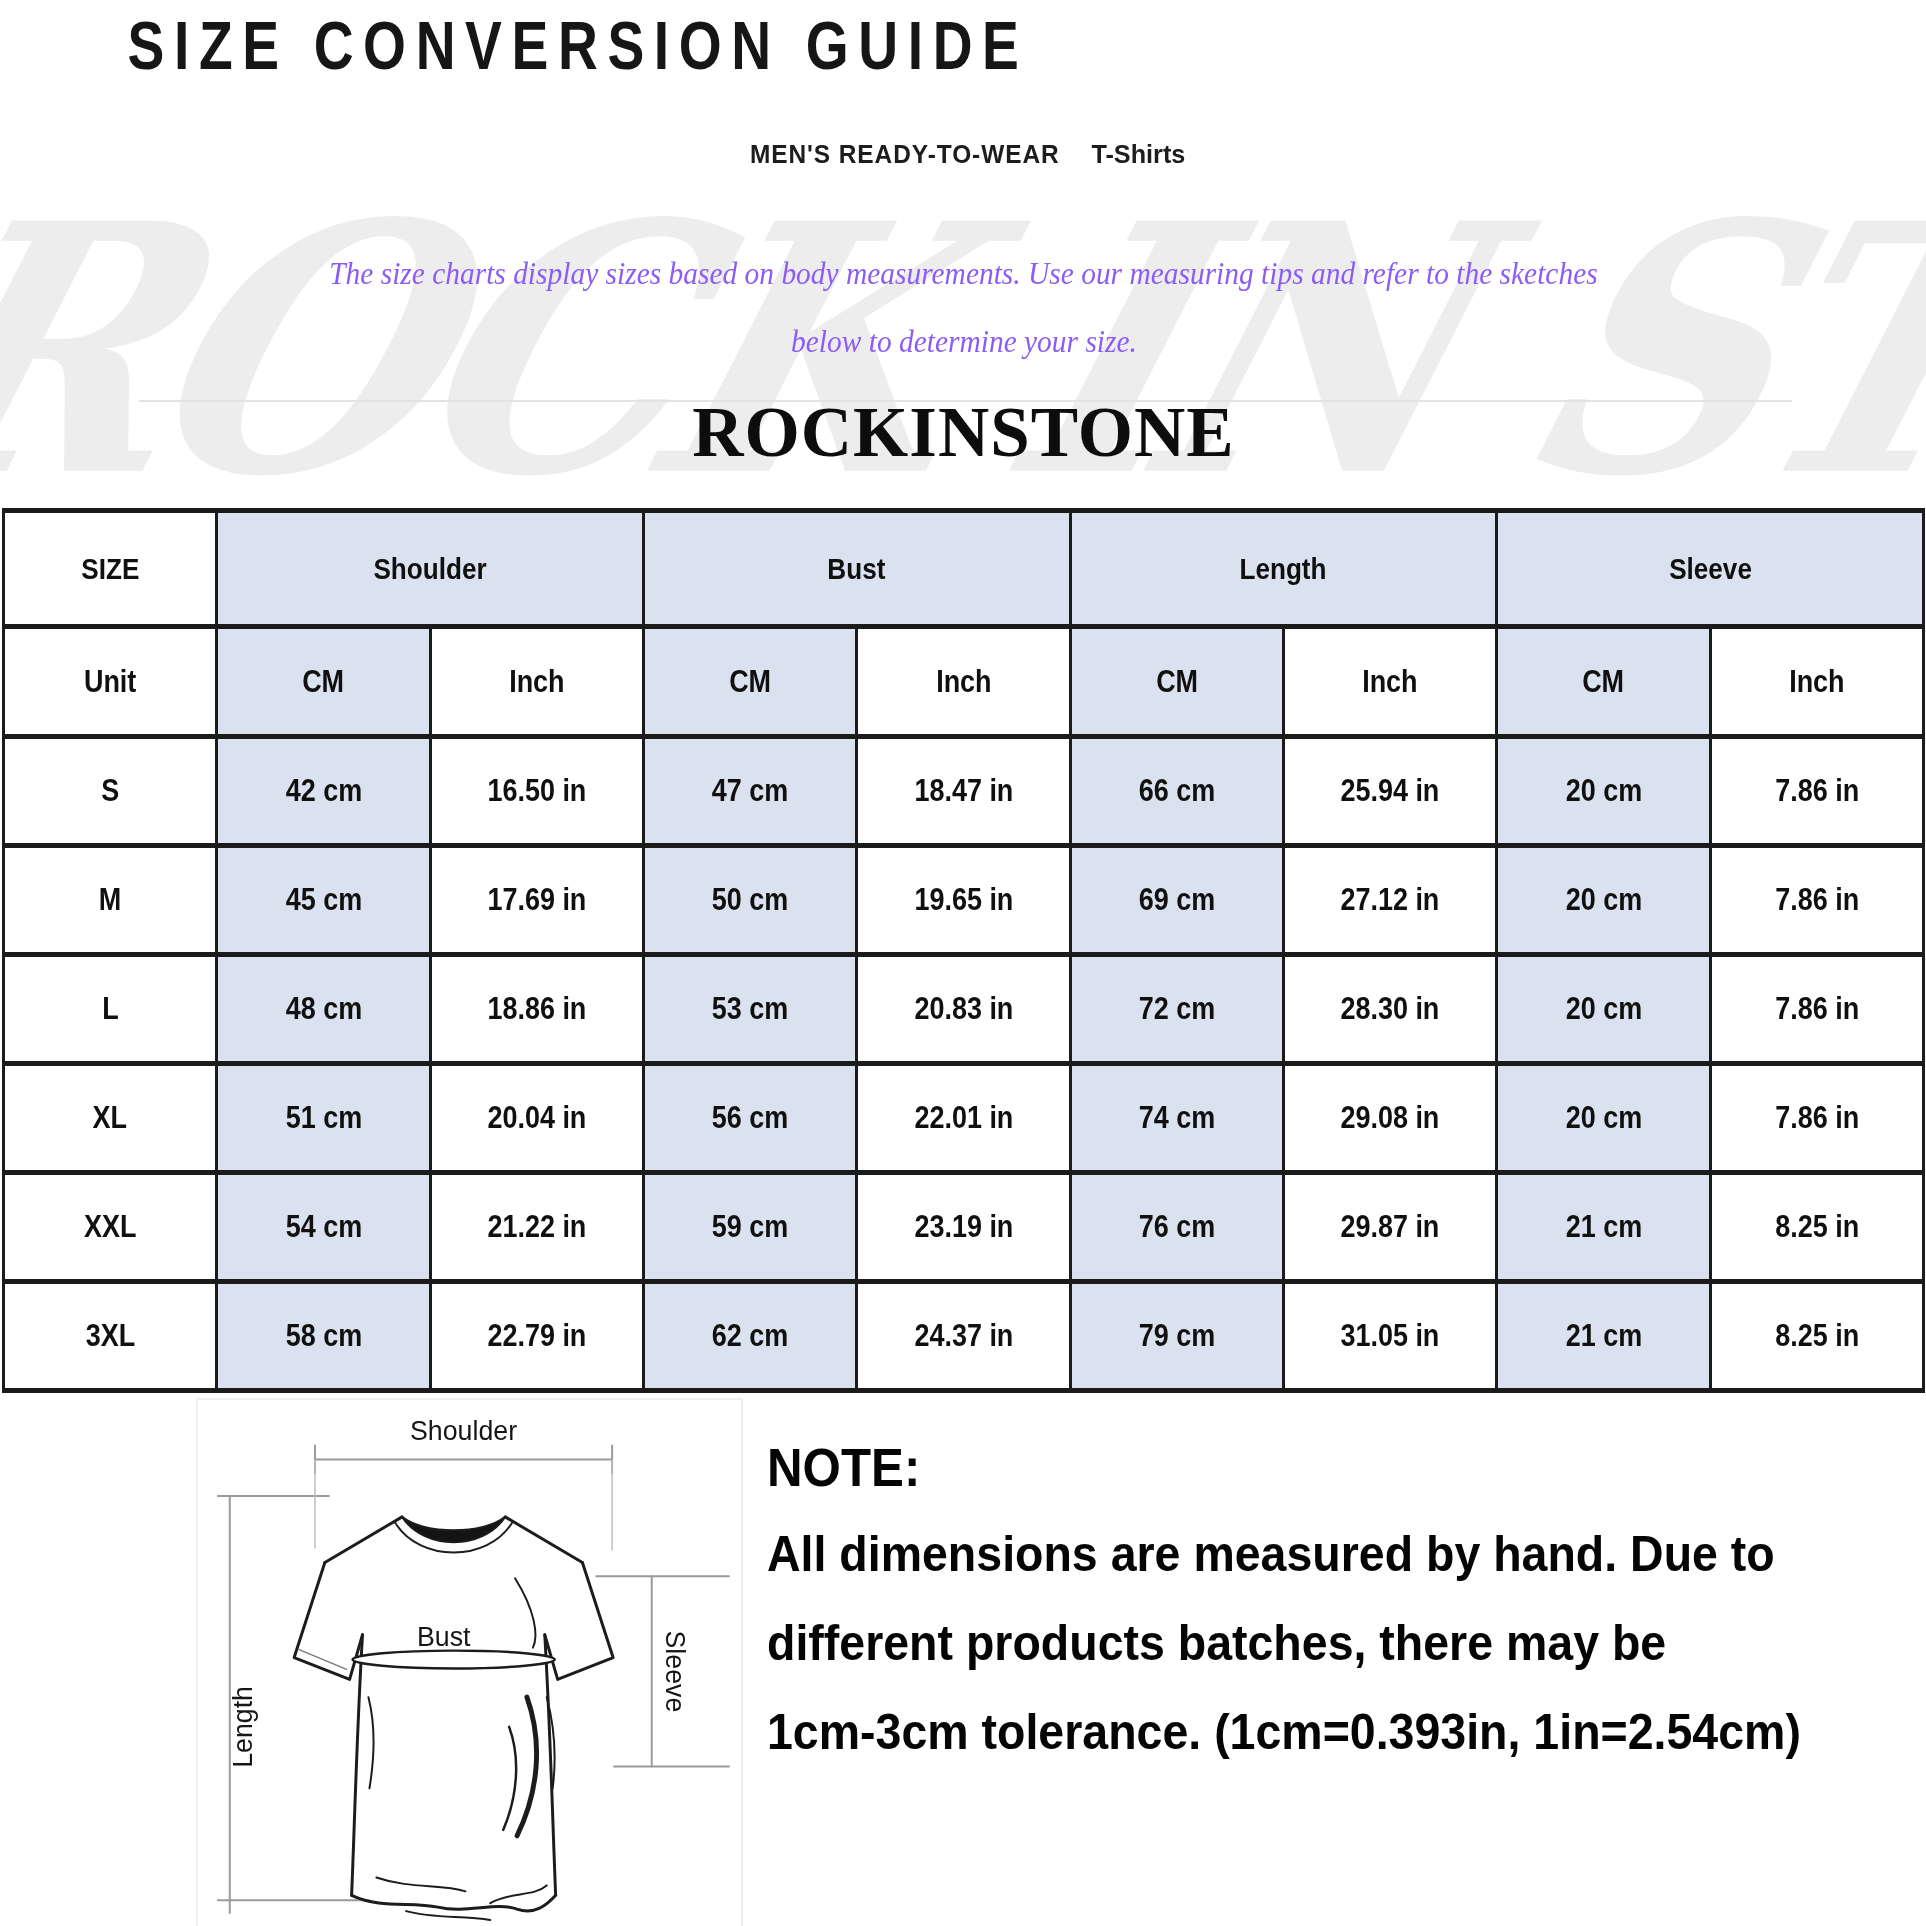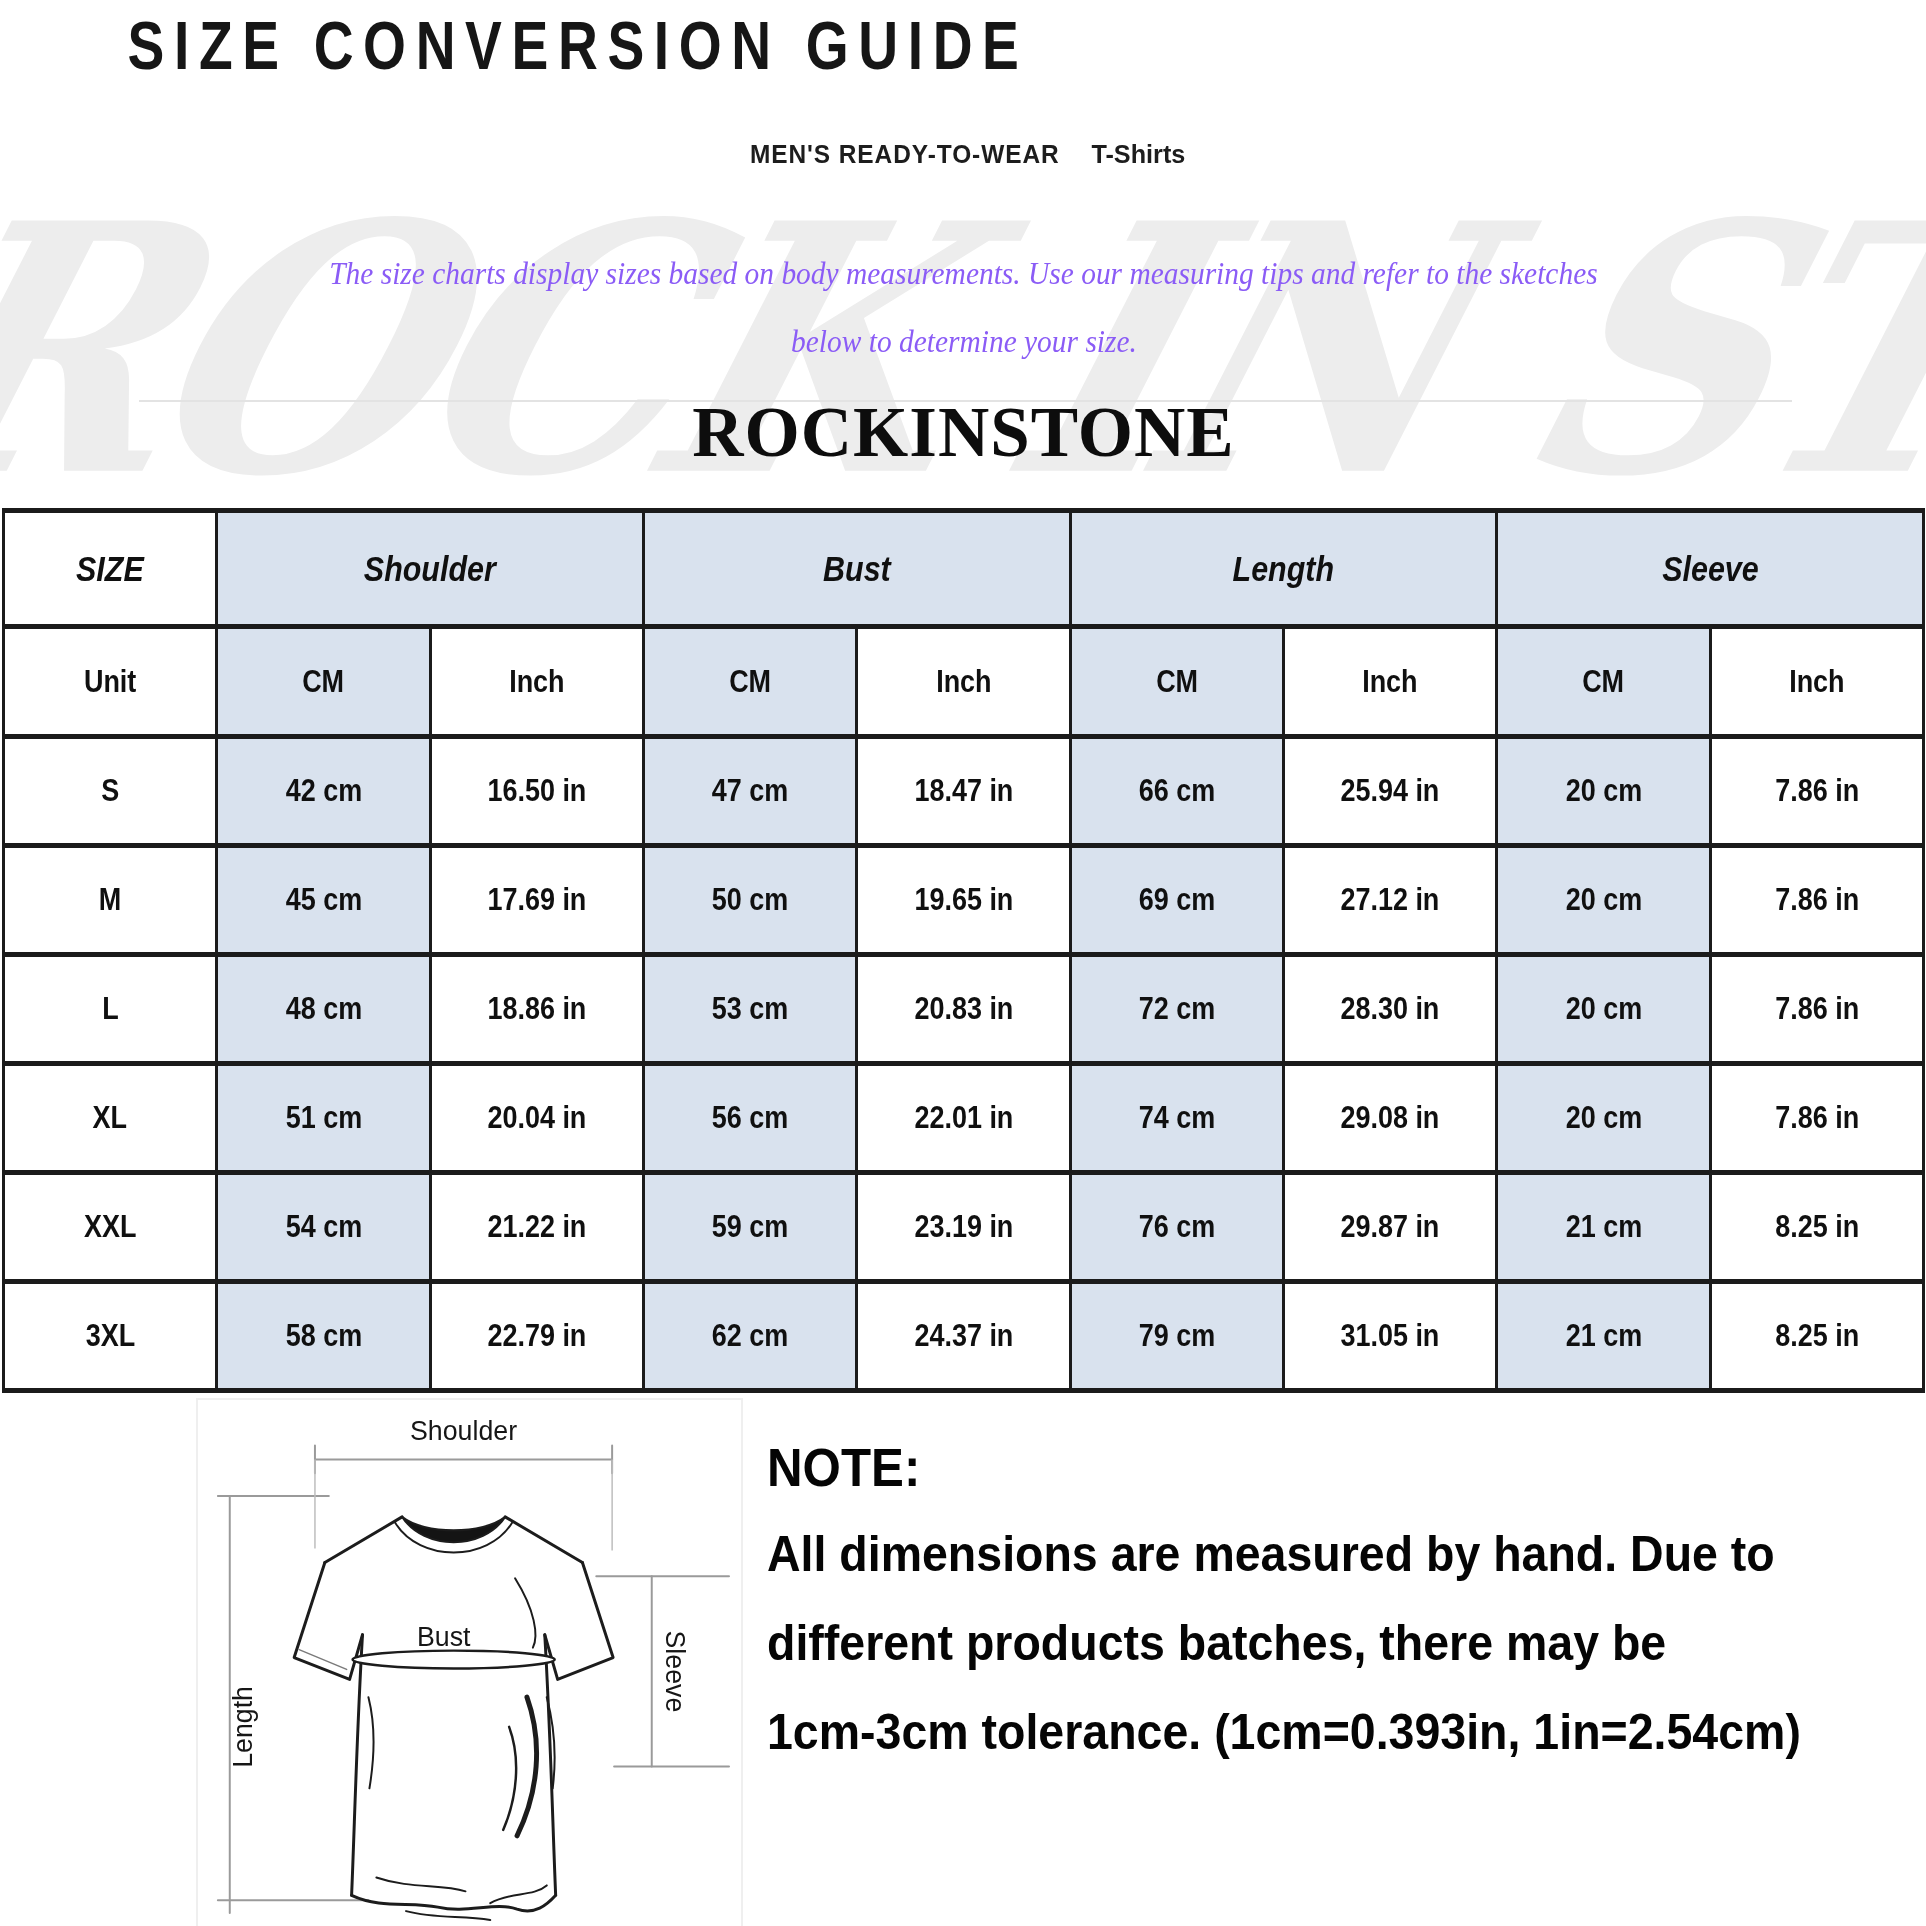--- a/index.html
+++ b/index.html
@@ -28,21 +28,21 @@
   .d1{top:255px;} .d2{top:323px;font-style:italic;}
   .brand{position:absolute;left:0;right:0;top:392px;text-align:center;z-index:2;
     font-family:"Liberation Serif",serif;font-weight:bold;font-size:71px;
     letter-spacing:1px;color:#0d0d0d;}
 
   
   table.size-table{position:absolute;left:2px;top:508px;width:1923px;z-index:2;
     border-collapse:collapse;table-layout:fixed;background:#fff;}
   .size-table td{border:3px solid #1b1b1b;border-top-width:5px;border-bottom-width:5px;
     text-align:center;vertical-align:middle;padding:0;font-weight:bold;color:#101010;}
-  .size-table tr.r-head td{height:111px;font-size:35px;font-style:italic;}
+  .size-table tr.r-head td{height:111px;font-size:30px;}
   .size-table tr.r-unit td{height:105px;font-size:31px;}
   .size-table tr.r-data td{height:104px;font-size:31px;}
   .size-table td.blue{background:#d9e2ee;}
   .cx{display:inline-block;transform:scaleX(0.87);white-space:nowrap;}
 
   
   .sketch{position:absolute;left:196px;top:1398px;width:543px;height:529px;
     border:2px solid #efefef;z-index:2;background:#fff;}
   .sketch svg{display:block;}
   .sk-label{font-family:"Liberation Sans",sans-serif;font-size:27px;fill:#161616;}

